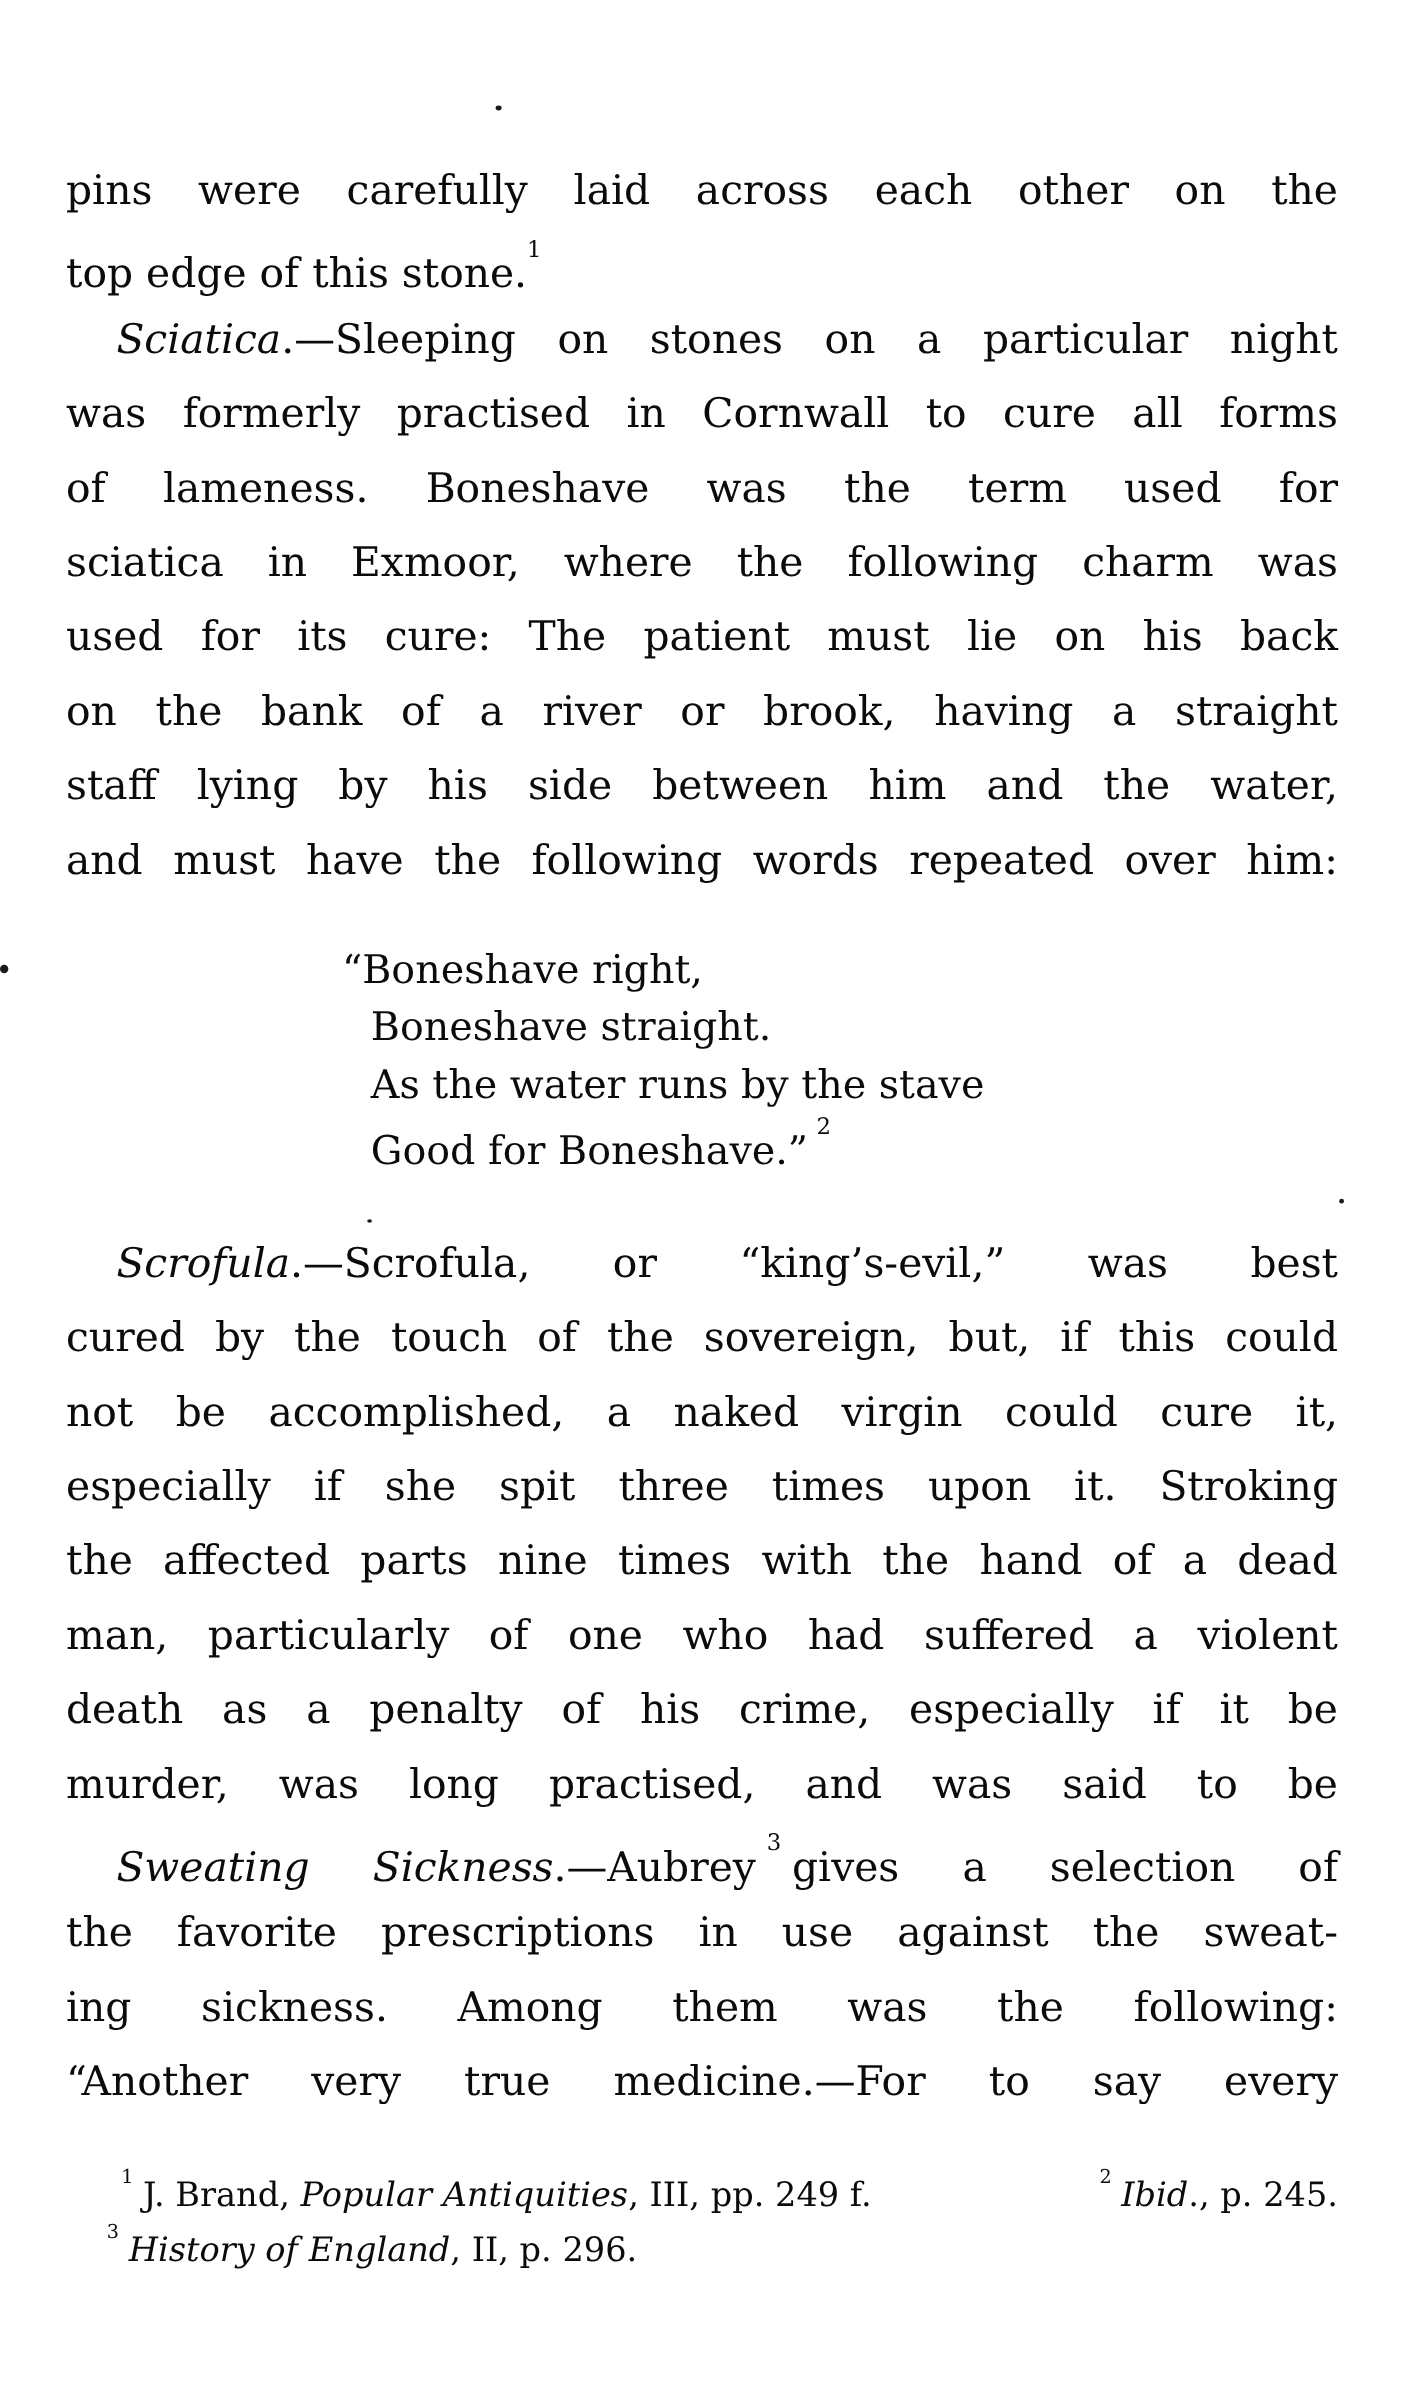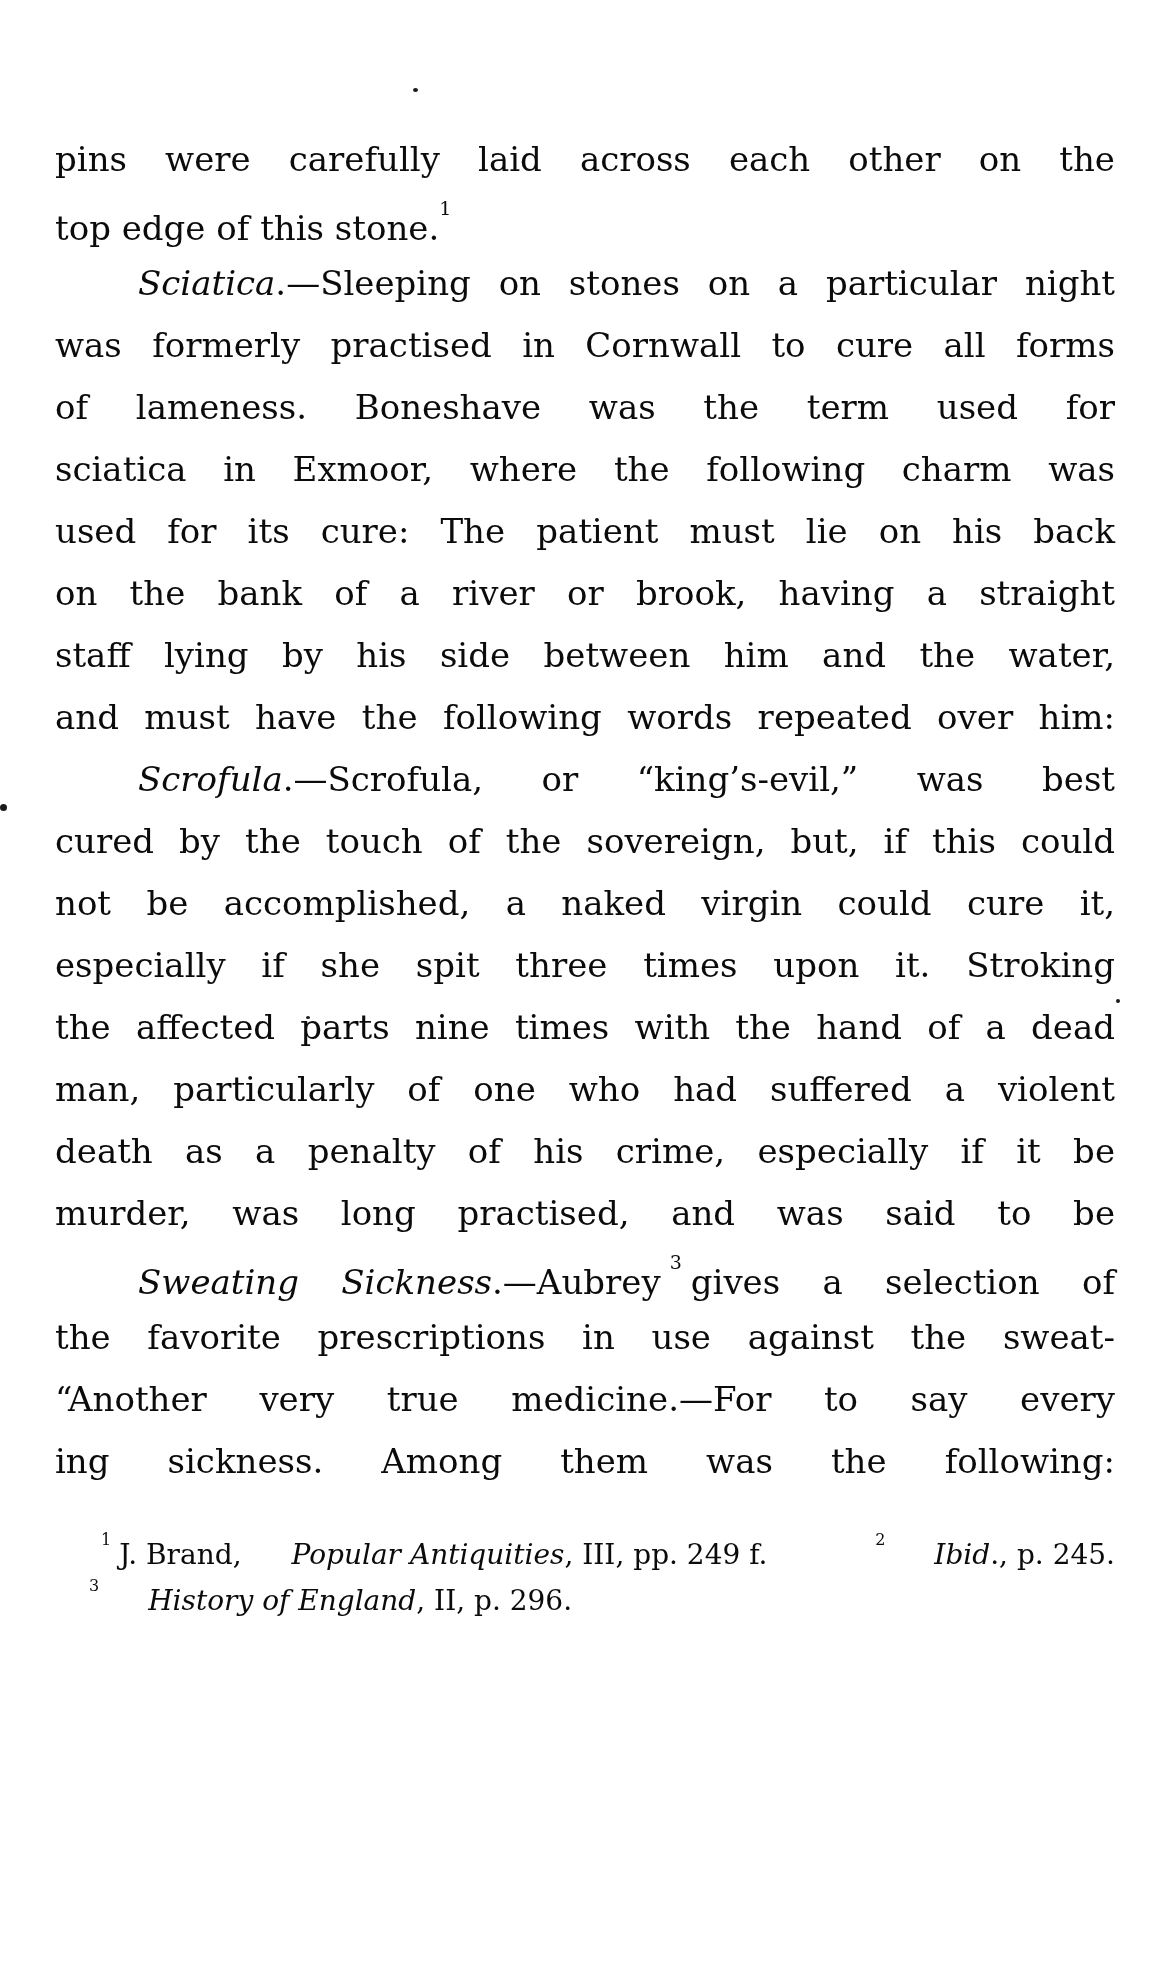--- a/index.html
+++ b/index.html
@@ -35,21 +35,21 @@
     font-size: 34px;
     line-height: 62px; height: 62px;
     white-space: normal;
   }
   .j {  
     text-align: justify;
     text-align-last: justify;
     text-justify: inter-word;
   }
   .indent { text-indent: 42px; }
-  .it { font-style: italic; margin-left: 41px; }
+  .it { font-style: italic; }
   .note {
     font-size: 19px; position: relative; top: -13px;
   }
   .note.after { margin-left: 7px; }
   .note.mid { margin-left: 9px; margin-right: 9px; }
   
   .verse { margin: 36px 0 46px 0; padding-left: 254px; }
   .verse .line { font-size: 33px; line-height: 48px; height: 48px; }
   .verse .hang { text-indent: -24px; }
   
@@ -85,34 +85,40 @@
 
     <div class="line j indent"><span class="it">Sciatica</span><span>.—Sleeping on stones on a particular night</span></div>
     <div class="line j"><span>was formerly practised in Cornwall to cure all forms</span></div>
     <div class="line j"><span>of lameness. Boneshave was the term used for</span></div>
     <div class="line j"><span>sciatica in Exmoor, where the following charm was</span></div>
     <div class="line j"><span>used for its cure: The patient must lie on his back</span></div>
     <div class="line j"><span>on the bank of a river or brook, having a straight</span></div>
     <div class="line j"><span>staff lying by his side between him and the water,</span></div>
     <div class="line j"><span>and must have the following words repeated over him:</span></div>
 
+    <div class="verse">
+      <div class="line hang"><span>“Boneshave right,</span></div>
+      <div class="line"><span>Boneshave straight.</span></div>
+      <div class="line"><span>As the water runs by the stave</span></div>
+      <div class="line"><span>Good for Boneshave.”</span><sup class="note after">2</sup></div>
+    </div>
 
     <div class="line j indent"><span class="it">Scrofula</span><span>.—Scrofula, or “king’s-evil,” was best</span></div>
     <div class="line j"><span>cured by the touch of the sovereign, but, if this could</span></div>
     <div class="line j"><span>not be accomplished, a naked virgin could cure it,</span></div>
     <div class="line j"><span>especially if she spit three times upon it. Stroking</span></div>
     <div class="line j"><span>the affected parts nine times with the hand of a dead</span></div>
     <div class="line j"><span>man, particularly of one who had suffered a violent</span></div>
     <div class="line j"><span>death as a penalty of his crime, especially if it be</span></div>
     <div class="line j"><span>murder, was long practised, and was said to be</span></div>
 
     <div class="line j indent"><span class="it">Sweating Sickness</span><span>.—Aubrey</span><sup class="note mid">3</sup><span>gives a selection of</span></div>
     <div class="line j"><span>the favorite prescriptions in use against the sweat-</span></div>
+    <div class="line j"><span>ing sickness. Among them was the following:</span></div>
     <div class="line j"><span>“Another very true medicine.—For to say every</span></div>
-    <div class="line j"><span>ing sickness. Among them was the following:</span></div>
 
     <div class="footnotes">
       <div class="fline split">
         <span class="fn-left"><sup class="fn-mark">1</sup><span>J. Brand, </span><span class="it">Popular Antiquities</span><span>, III, pp. 249 f.</span></span>
         <span><sup class="fn-mark">2</sup><span class="it">Ibid</span><span>., p. 245.</span></span>
       </div>
       <div class="fline">
         <span class="fn-3"><sup class="fn-mark">3</sup><span class="it">History of England</span><span>, II, p. 296.</span></span>
       </div>
     </div>

